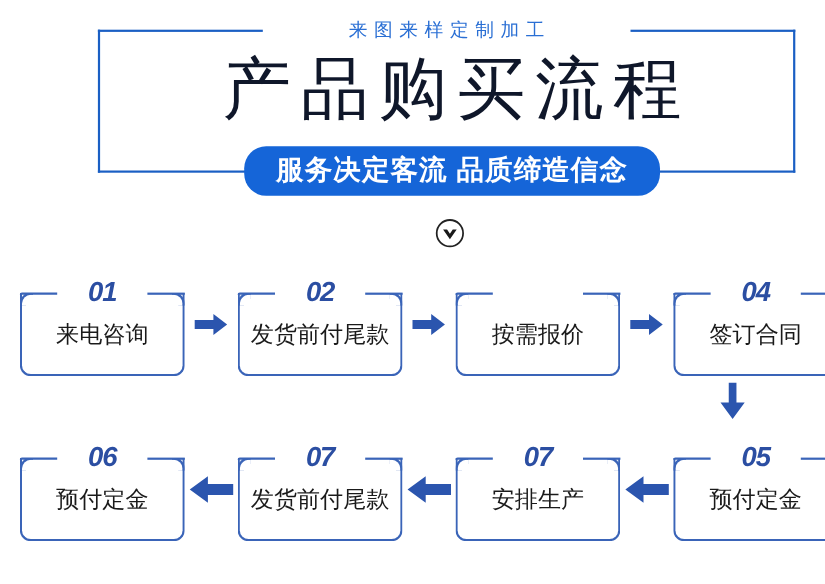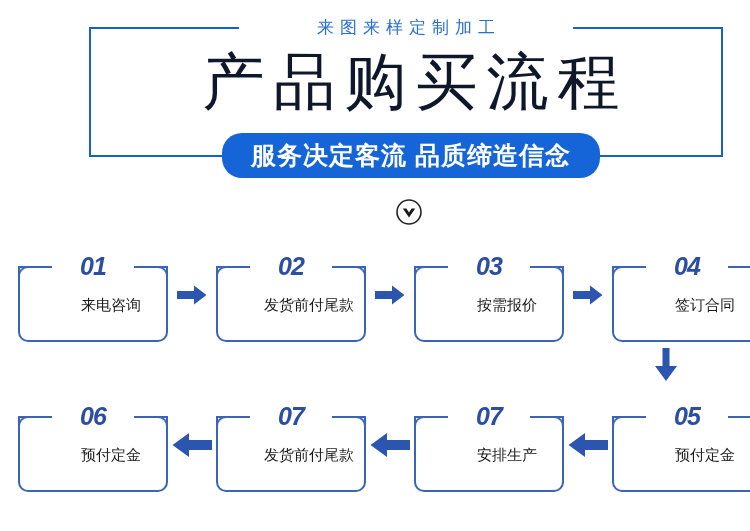--- a/index.html
+++ b/index.html
@@ -186,29 +186,29 @@
     text-align: center;
     font-size: 25px;
     font-weight: bold;
     font-style: italic;
     color: #2b4ea2;
     line-height: 28px;
     letter-spacing: -1px;
   }
   .step-label {
     position: absolute;
-    left: 24px;
+    left: 6px;
     top: 14px;
     width: 138px;
     height: 76px;
     display: flex;
     align-items: center;
     justify-content: center;
     text-align: center;
-    font-size: 15px;
+    font-size: 21px;
     line-height: 29px;
     color: #1a1a1a;
     font-weight: 500;
   }
 
   
   .gap {
     flex: 0 0 auto;
     width: 48px;
     height: 90px;
@@ -298,21 +298,20 @@
         </svg>
       </span>
     </div>
 
     <div class="step">
       <div class="corner corner-l"></div>
       <div class="step-top-l"></div>
       <div class="step-top-r"></div>
       <div class="corner corner-r"></div>
       <div class="step-frame"></div>
-      <div class="step-num">03</div>
       <div class="step-label">按需报价</div>
     </div>
 
     <div class="gap">
       <span class="arrow-h">
         <svg width="30" height="20" viewBox="0 0 30 20">
           <path d="M0 6 L17 6 L17 0.5 L29.5 10 L17 19.5 L17 14 L0 14 Z" fill="#2b55ae"></path>
         </svg>
       </span>
     </div>

